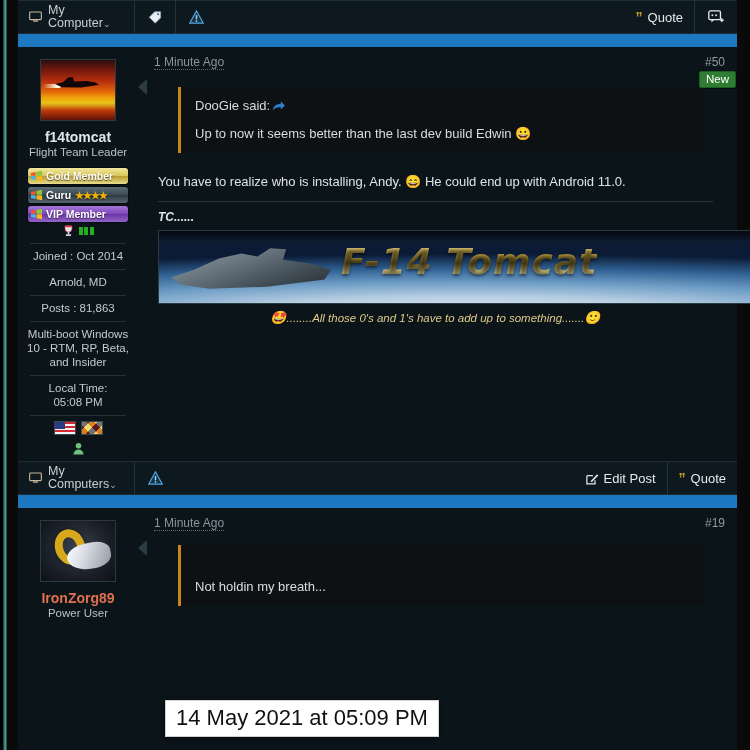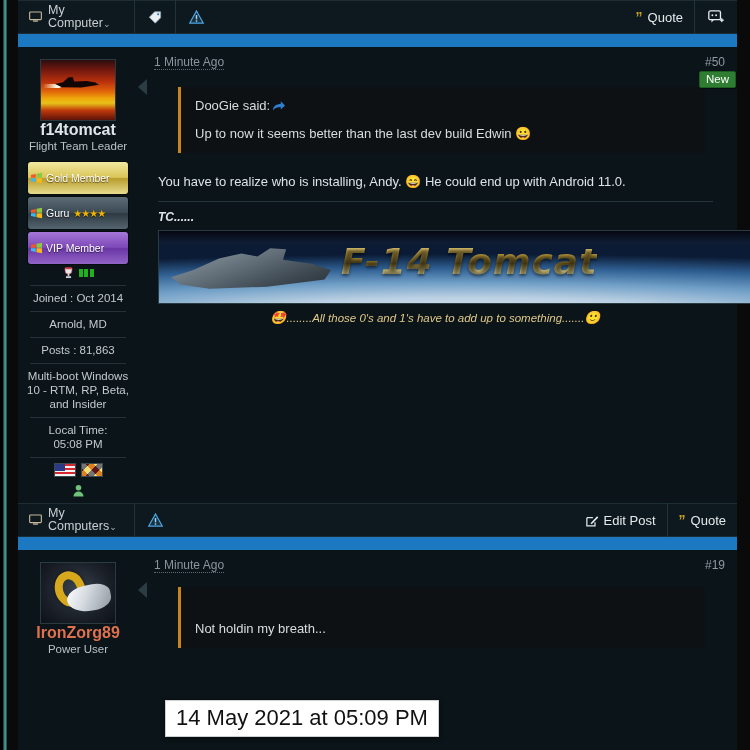--- a/index.html
+++ b/index.html
@@ -91,28 +91,28 @@
     position: absolute; left: 14px; top: 16px; width: 44px; height: 14px;
     background: #120506;
     clip-path: polygon(0% 58%, 18% 44%, 30% 10%, 40% 8%, 44% 40%, 72% 36%, 92% 46%, 100% 62%, 60% 82%, 16% 80%);
   }
   .avatar .flame {
     position: absolute; left: 2px; top: 24px; width: 18px; height: 4px;
     background: linear-gradient(to right, rgba(255,255,255,0) 0%, #fff6e0 75%, #fff 100%);
     border-radius: 2px;
   }
 
-  .username { margin-top: 0; font-size: 16px; font-weight: bold; color: #dfe6ea; }
+  .username { margin-top: 8px; font-size: 14px; font-weight: bold; color: #dfe6ea; }
   .usertitle { font-size: 11.5px; color: #b8c2c7; line-height: 13px; margin-top: 1px; }
 
   .badges { margin-top: 9px; display: flex; flex-direction: column; align-items: center; gap: 3px; }
   .badge {
-    width: 100px; height: 32px; border-radius: 3px;
+    width: 100px; height: 16px; border-radius: 3px;
     display: flex; align-items: center; padding-left: 2px;
-    font-size: 10.5px; font-weight: normal; position: relative;
+    font-size: 10.5px; font-weight: bold; position: relative;
     box-shadow: 0 0 0 1px rgba(0,0,0,.4);
   }
   .badge .blogo { width: 13px; height: 12px; flex: 0 0 auto; margin-right: 3px; }
   .badge-gold { background: linear-gradient(to bottom,#f2e9a0 0%,#d9c558 48%,#b79d2e 52%,#e8dc8e 100%); color: #fff; text-shadow: 0 1px 1px rgba(0,0,0,.6); }
   .badge-guru { background: linear-gradient(to bottom,#5d6d78 0%,#3b4a55 48%,#2d3a44 52%,#55646e 100%); color: #fff; text-shadow: 0 1px 1px rgba(0,0,0,.6); }
   .badge-vip  { background: linear-gradient(to bottom,#a678d8 0%,#7d48b8 48%,#6a36a5 52%,#9264c6 100%); color: #fff; text-shadow: 0 1px 1px rgba(0,0,0,.6); }
   .badge .stars { color: #f0b400; font-size: 10px; margin-left: 4px; letter-spacing: -1px; }
 
   .mini-icons { margin-top: 3px; display: flex; justify-content: center; align-items: center; gap: 5px; }
   .rank-bars { display: inline-flex; gap: 1.5px; }

